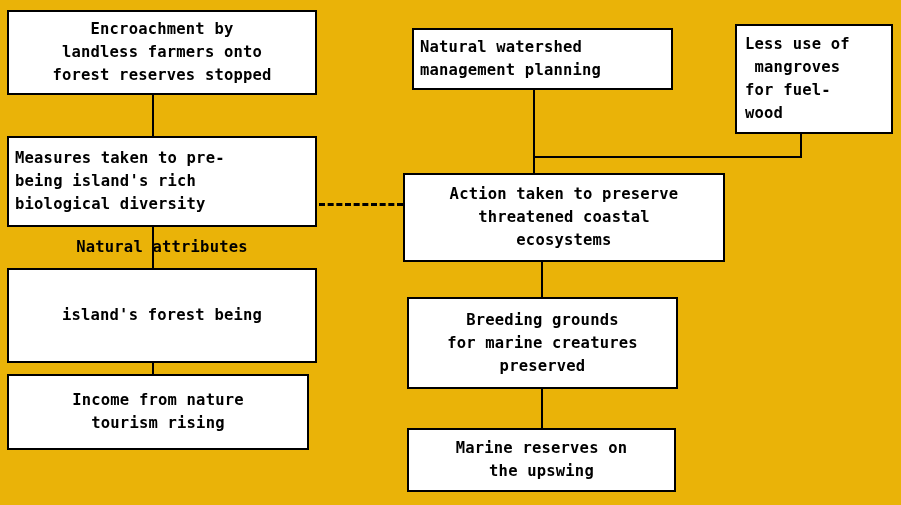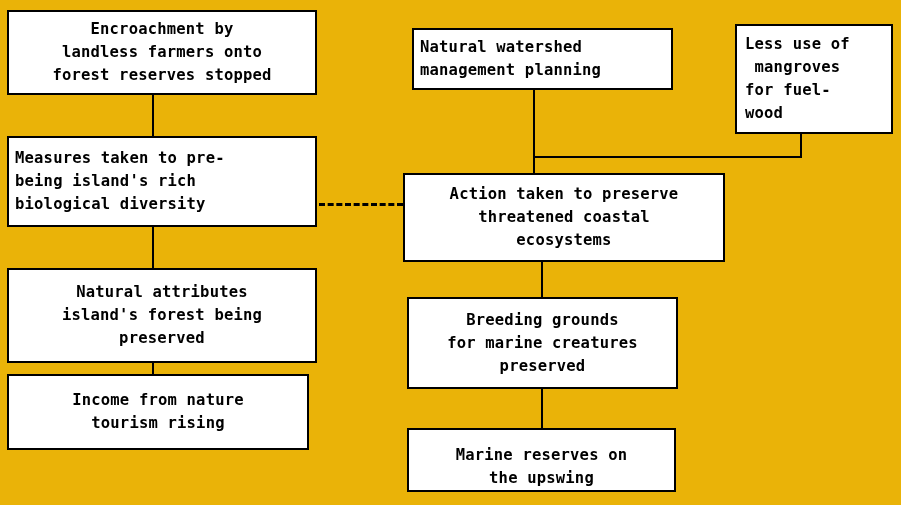--- a/index.html
+++ b/index.html
@@ -60,20 +60,20 @@
     <div class="conn conn-v" style="left: 152px; top: 227px; background: rgb(0, 0, 0); height: 41px;"></div>
     <div class="conn conn-v" style="left: 152px; top: 363px; background: rgb(0, 0, 0); height: 11px;"></div>
     <div class="conn conn-v" style="left: 533px; top: 90px; background: rgb(0, 0, 0); height: 83px;"></div>
     <div class="conn conn-v" style="left: 800px; top: 134px; background: rgb(0, 0, 0); height: 24px;"></div>
     <div class="conn conn-h" style="left: 533px; top: 156px; background: rgb(0, 0, 0); width: 269px;"></div>
     <div class="conn conn-v" style="left: 541px; top: 262px; background: rgb(0, 0, 0); height: 36px;"></div>
     <div class="conn conn-v" style="left: 541px; top: 389px; background: rgb(0, 0, 0); height: 40px;"></div>
     <div class="conn-dashed" style="left: 319px; top: 203px; width: 84px; border-top-color: rgb(0, 0, 0);"></div>
     <div class="node align-center" style="left: 7px; top: 10px; width: 310px; height: 85px; border-color: rgb(0, 0, 0); color: rgb(0, 0, 0);"><span class="txt">Encroachment by</span><span class="txt">landless farmers onto</span><span class="txt">forest reserves stopped</span></div>
     <div class="node align-left" style="left: 7px; top: 136px; width: 310px; height: 91px; border-color: rgb(0, 0, 0); color: rgb(0, 0, 0);"><span class="txt">Measures taken to pre-</span><span class="txt">being island's rich</span><span class="txt">biological diversity</span></div>
-    <div class="node align-center" style="left: 7px; top: 268px; width: 310px; height: 95px; border-color: rgb(0, 0, 0); color: rgb(0, 0, 0);"><span class="txt">Natural attributes</span><span class="txt">island's forest being</span><span class="txt">preserved</span></div>
+    <div class="node align-center" style="left: 7px; top: 268px; width: 310px; height: 95px; border-color: rgb(0, 0, 0); color: rgb(0, 0, 0); gap: 45px;"><span class="txt">Natural attributes</span><span class="txt">island's forest being</span><span class="txt">preserved</span></div>
     <div class="node align-center" style="left: 7px; top: 374px; width: 302px; height: 76px; border-color: rgb(0, 0, 0); color: rgb(0, 0, 0);"><span class="txt">Income from nature</span><span class="txt">tourism rising</span></div>
     <div class="node align-left" style="left: 412px; top: 28px; width: 261px; height: 62px; border-color: rgb(0, 0, 0); color: rgb(0, 0, 0);"><span class="txt">Natural watershed</span><span class="txt">management planning</span></div>
     <div class="node align-mixed" style="left: 735px; top: 24px; width: 158px; height: 110px; border-color: rgb(0, 0, 0); color: rgb(0, 0, 0);"><span class="txt">Less use of</span><span class="txt"> mangroves</span><span class="txt">for fuel-</span><span class="txt">wood</span></div>
     <div class="node align-center" style="left: 403px; top: 173px; width: 322px; height: 89px; border-color: rgb(0, 0, 0); color: rgb(0, 0, 0);"><span class="txt">Action taken to preserve</span><span class="txt">threatened coastal</span><span class="txt">ecosystems</span></div>
     <div class="node align-center" style="left: 407px; top: 297px; width: 271px; height: 92px; border-color: rgb(0, 0, 0); color: rgb(0, 0, 0);"><span class="txt">Breeding grounds</span><span class="txt">for marine creatures</span><span class="txt">preserved</span></div>
-    <div class="node align-center" style="left: 407px; top: 428px; width: 269px; height: 64px; border-color: rgb(0, 0, 0); color: rgb(0, 0, 0); justify-content: flex-end;"><span class="txt">Marine reserves on</span><span class="txt">the upswing</span></div>
+    <div class="node align-center" style="left: 407px; top: 428px; width: 269px; height: 64px; border-color: rgb(0, 0, 0); color: rgb(0, 0, 0);"><span class="txt">Marine reserves on</span><span class="txt">the upswing</span></div>
   </div>
 
 </body></html>

